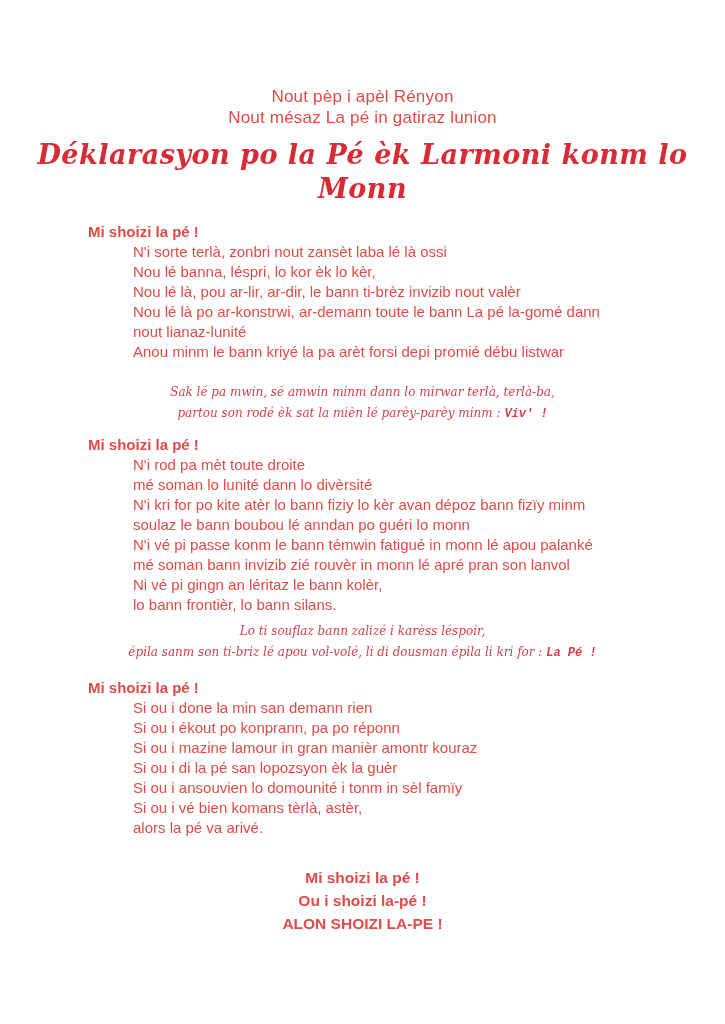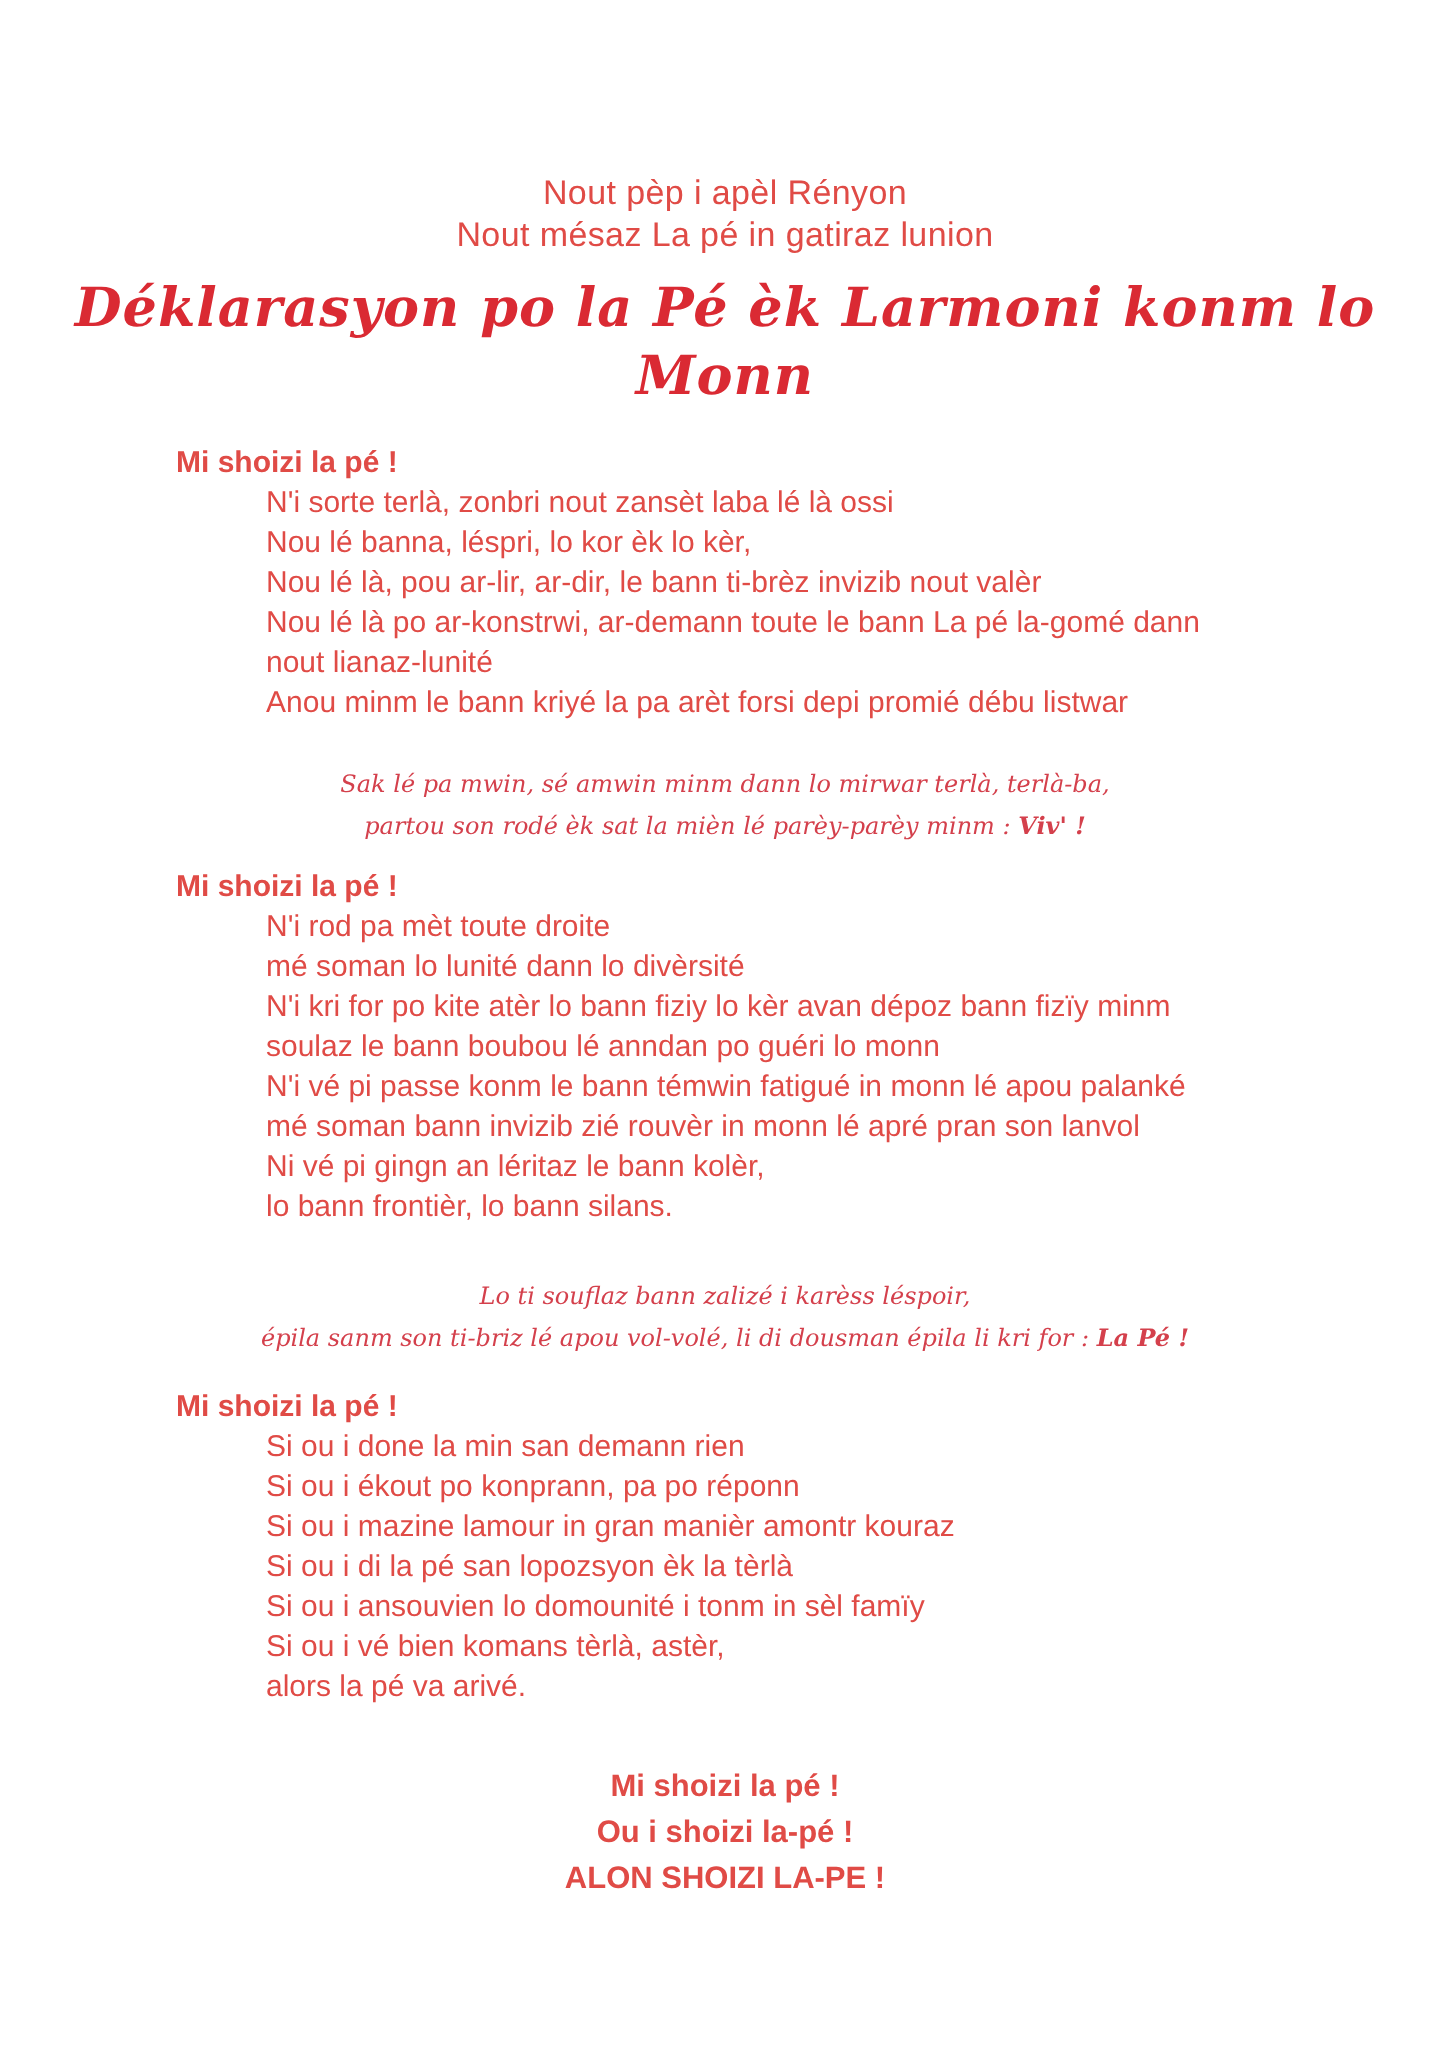--- a/index.html
+++ b/index.html
@@ -53,22 +53,22 @@
   }
   .interlude {
     text-align: center;
     font-family: "DejaVu Serif", serif;
     font-style: italic;
     font-size: 12px;
     line-height: 21px;
     color: var(--italic-red, #d4404c);
   }
   .interlude-1 { margin-top: 20px; }
-  .interlude-2 { margin-top: 24px; }
-  .interlude .emph { font-weight: bold; }
+  .interlude-2 { margin-top: 6px; }
+  .interlude .emph { font-weight: bold; font-family: Liberation Mono, monospace; }
   .refrain {
     margin-top: 28px;
     text-align: center;
     font-weight: bold;
     font-size: 15.5px;
     line-height: 23px;
     color: var(--body-red, #e04b46);
   }
 </style>
 </head>
@@ -111,21 +111,21 @@
   <div class="interlude interlude-2">
     <div>Lo ti souflaz bann zalizé  i karèss léspoir,</div>
     <div><span>épila sanm son ti-briz lé apou vol-volé,  li di dousman épila li kri for : </span><span class="emph">La Pé !</span></div>
   </div>
 
   <section class="stanza stanza-3">
     <div class="stanza-heading">Mi shoizi la pé !</div>
     <div class="stanza-line">Si ou i done la min san demann rien</div>
     <div class="stanza-line">Si ou i ékout po konprann, pa po réponn</div>
     <div class="stanza-line">Si ou i mazine lamour in gran manièr amontr kouraz</div>
-    <div class="stanza-line">Si ou i di la pé san lopozsyon èk la tèrlà</div>
+    <div class="stanza-line">Si ou i di la pé san lopozsyon èk la guèr</div>
     <div class="stanza-line">Si ou i ansouvien lo domounité i tonm in sèl famïy</div>
     <div class="stanza-line">Si ou i vé bien komans tèrlà, astèr,</div>
     <div class="stanza-line">alors la pé va arivé.</div>
   </section>
 
   <footer class="refrain">
     <div>Mi shoizi la pé !</div>
     <div>Ou i shoizi la-pé !</div>
     <div>ALON SHOIZI LA-PE !</div>
   </footer>

